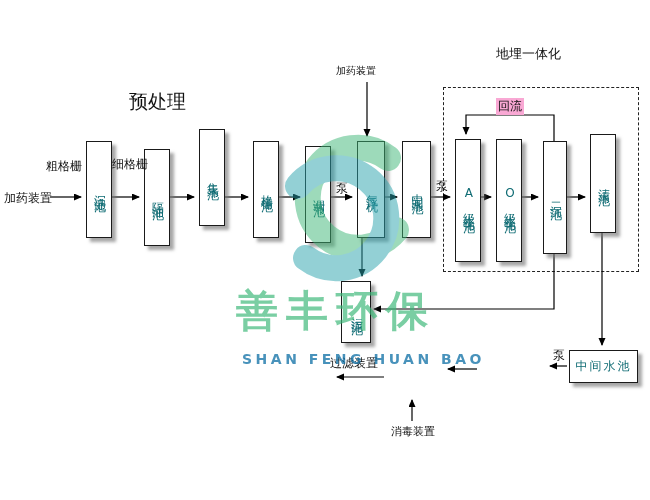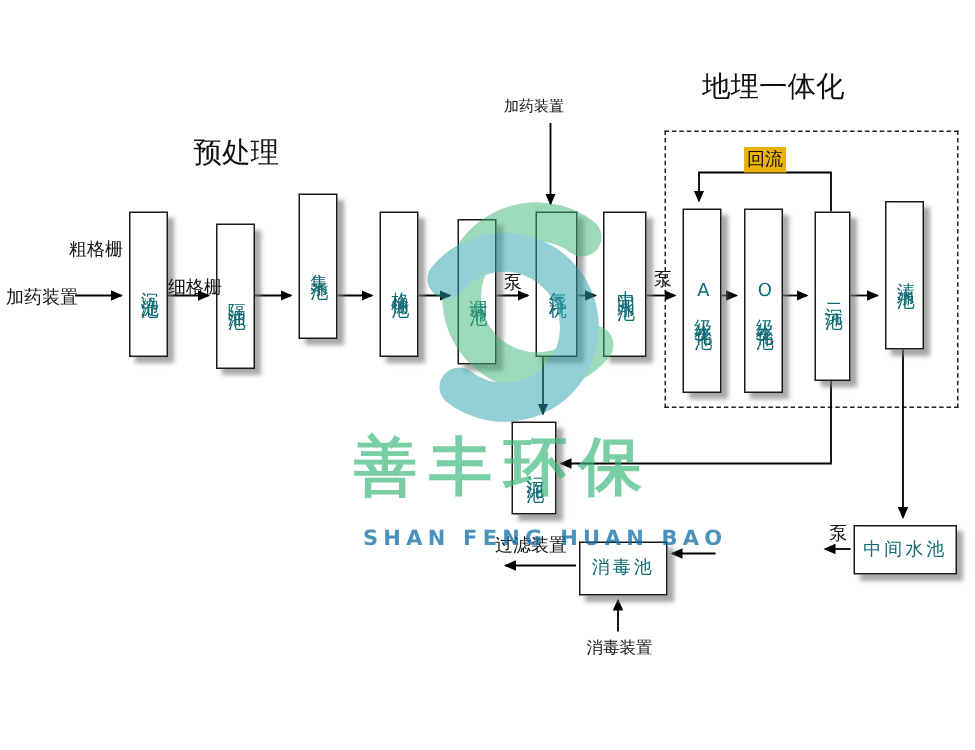--- a/index.html
+++ b/index.html
@@ -16,21 +16,21 @@
   .tank {
     position:absolute; background:#fff; border:1px solid #1a1a1a;
     box-shadow:4px 4px 3px rgba(120,120,120,0.65);
     display:flex; align-items:center; justify-content:center;
     font-size:12px; color:#0e6b73; z-index:10; line-height:1.15;
   }
   .tank.v { writing-mode:vertical-lr; text-orientation:upright; letter-spacing:3px; }
   .tank.h { letter-spacing:2px; }
 
   .lbl { position:absolute; font-size:12px; color:#111; z-index:12; white-space:nowrap; }
-  .lbl.bg { background:#eab308; padding:0 2px; }
+  .lbl.bg { background:#f9a8d4; padding:0 2px; }
 
   .watermark { position:absolute; left:0; top:0; width:650px; height:500px; z-index:30; pointer-events:none; }
   .watermark svg { position:absolute; left:0; top:0; }
   .wm-cn {
     position:absolute; left:236px; top:283px; font-size:42px; font-weight:bold;
     color:#3cb878; opacity:0.68; letter-spacing:8px; white-space:nowrap;
   }
   .wm-en {
     position:absolute; left:242px; top:351px; font-size:14px; font-weight:bold;
     color:#0369a1; opacity:0.72; letter-spacing:3.5px; white-space:nowrap;
@@ -68,45 +68,44 @@
       <path d="M477,369 H448" marker-end="url(#arr)"></path>
       <path d="M384,377 H337" marker-end="url(#arr)"></path>
       <path d="M412,421 V400" marker-end="url(#arr)"></path>
     </g>
   </svg>
 
   <div class="dashed-region"></div>
 
   <div class="lbl" style="left:4px;top:190px">加药装置</div>
   <div class="lbl" style="left:46px;top:158px">粗格栅</div>
-  <div class="lbl" style="left:112px;top:183px">细格栅</div>
+  <div class="lbl" style="left:112px;top:156px">细格栅</div>
   <div class="lbl" style="left:129px;top:89px;font-size:19px">预处理</div>
   <div class="lbl" style="left:336px;top:64px;font-size:10px">加药装置</div>
-  <div class="lbl" style="left:468px;top:45px;font-size:19px">地埋一体化</div>
+  <div class="lbl" style="left:496px;top:45px;font-size:13px">地埋一体化</div>
   <div class="lbl bg" style="left:496px;top:98px">回流</div>
   <div class="lbl" style="left:336px;top:180px">泵</div>
   <div class="lbl" style="left:436px;top:178px">泵</div>
   <div class="lbl" style="left:553px;top:347px">泵</div>
   <div class="lbl" style="left:330px;top:355px">过滤装置</div>
   <div class="lbl" style="left:391px;top:424px;font-size:11px">消毒装置</div>
 
   <div class="tank v" style="left:86px;top:141px;width:24px;height:95px">沉淀池</div>
   <div class="tank v" style="left:144px;top:149px;width:24px;height:95px">隔油池</div>
   <div class="tank v" style="left:199px;top:129px;width:24px;height:95px">集水池</div>
   <div class="tank v" style="left:253px;top:141px;width:24px;height:95px">格栅池</div>
   <div class="tank v" style="left:305px;top:146px;width:24px;height:95px">调节池</div>
   <div class="tank v" style="left:357px;top:141px;width:26px;height:95px">气浮机</div>
   <div class="tank v" style="left:402px;top:141px;width:27px;height:95px">中间水池</div>
   <div class="tank v" style="left:455px;top:139px;width:24px;height:121px">A级生化池</div>
   <div class="tank v" style="left:496px;top:139px;width:24px;height:121px">O级生化池</div>
   <div class="tank v" style="left:543px;top:141px;width:22px;height:111px">二沉池</div>
   <div class="tank v" style="left:590px;top:134px;width:24px;height:97px">清水池</div>
   <div class="tank v" style="left:341px;top:281px;width:28px;height:60px">污泥池</div>
 
-  <div class="tank h" style="left:386px;top:361px;width:57px;height:34px">消毒池</div>
   <div class="tank h" style="left:569px;top:350px;width:67px;height:31px">中间水池</div>
 
   <div class="watermark">
     <svg width="650" height="500" viewBox="0 0 650 500">
       <g opacity="0.5" fill="none" stroke-linecap="round">
         <path d="M 388,158 A 50,50 0 1 0 396,230" stroke-width="26" stroke="#3eb677"></path>
         <path d="M 306,258 A 50,50 0 1 0 298,186" stroke-width="26" stroke="#2aa3ad"></path>
       </g>
     </svg>
     <div class="wm-cn">善丰环保</div>

